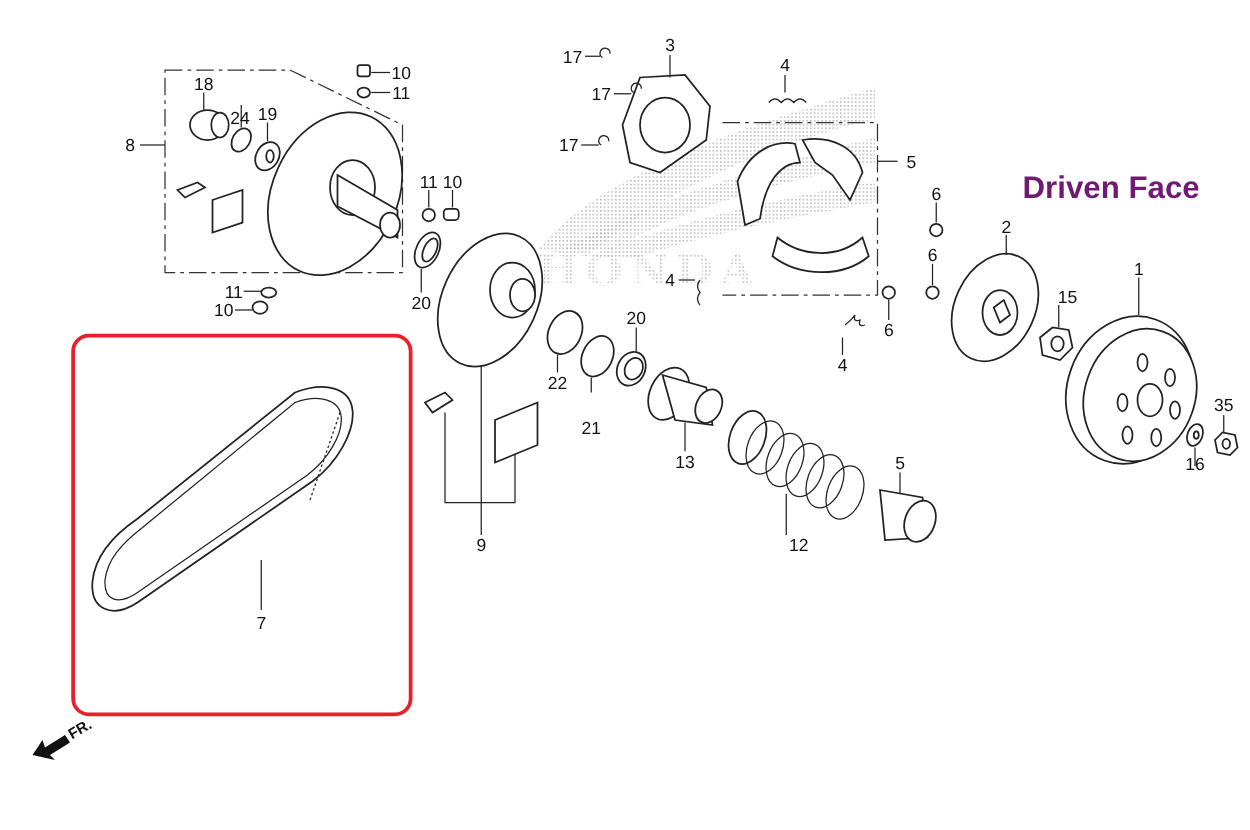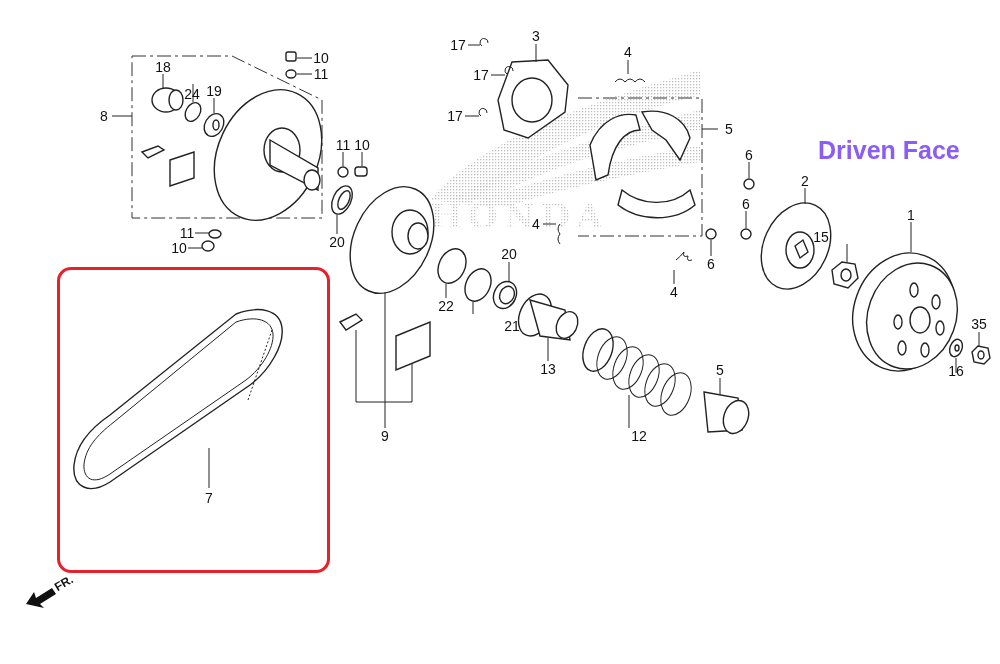--- a/index.html
+++ b/index.html
@@ -1,19 +1,19 @@
 <!DOCTYPE html>
 <html><head>
 <meta charset="utf-8">
 <style>
   html,body{margin:0;padding:0;background:#fff;}
   body{width:1000px;height:664px;position:relative;overflow:hidden;font-family:"Liberation Sans",sans-serif;}
   #diagram{position:absolute;left:0;top:0;width:1000px;height:664px;}
   .lbl{position:absolute;font-family:"Liberation Sans",sans-serif;font-size:14px;color:#111;line-height:14px;transform:translate(-50%,-50%);white-space:nowrap;}
-  #title{position:absolute;left:818px;top:136px;font-family:"Liberation Sans",sans-serif;font-weight:bold;font-size:25px;color:#8b5cf6;line-height:28px;white-space:nowrap;}
+  #title{position:absolute;left:818px;top:136px;font-family:"Liberation Sans",sans-serif;font-weight:bold;font-size:25px;color:#701a75;line-height:28px;white-space:nowrap;}
   #fr-text{position:absolute;left:52px;top:582px;font-family:"Liberation Sans",sans-serif;font-weight:bold;font-size:12px;color:#111;transform:rotate(-30deg);transform-origin:left top;}
   #highlight{position:absolute;left:57px;top:267px;width:273px;height:306px;border:3px solid #e8202a;border-radius:14px;box-sizing:border-box;}
   svg .p{fill:#fff;stroke:#222;stroke-width:1.4;}
   svg .l{fill:none;stroke:#222;stroke-width:1;}
   svg .d{fill:none;stroke:#333;stroke-width:1;stroke-dasharray:14 4 3 4;}
   svg .wm{fill:url(#dots);stroke:none;}
 </style>
 </head>
 <body>
 
@@ -254,25 +254,25 @@
     <div class="lbl" style="left: 455px; top: 116px;">17</div>
     <div class="lbl" style="left: 536px; top: 36px;">3</div>
     <div class="lbl" style="left: 628px; top: 52px;">4</div>
     <div class="lbl" style="left: 729px; top: 129px;">5</div>
     <div class="lbl" style="left: 536px; top: 224px;">4</div>
     <div class="lbl" style="left: 749px; top: 155px;">6</div>
     <div class="lbl" style="left: 746px; top: 204px;">6</div>
     <div class="lbl" style="left: 711px; top: 264px;">6</div>
     <div class="lbl" style="left: 805px; top: 181px;">2</div>
     <div class="lbl" style="left: 911px; top: 215px;">1</div>
-    <div class="lbl" style="left: 821px; top: 237px;">15</div>
+    <div class="lbl" style="left: 854px; top: 237px;">15</div>
     <div class="lbl" style="left: 674px; top: 292px;">4</div>
     <div class="lbl" style="left: 509px; top: 254px;">20</div>
     <div class="lbl" style="left: 446px; top: 306px;">22</div>
-    <div class="lbl" style="left: 473px; top: 326px; margin-left: 39px;">21</div>
+    <div class="lbl" style="left: 473px; top: 342px;">21</div>
     <div class="lbl" style="left: 548px; top: 369px;">13</div>
     <div class="lbl" style="left: 720px; top: 370px;">5</div>
     <div class="lbl" style="left: 629px; top: 436px; margin-left: 10px;">12</div>
     <div class="lbl" style="left: 385px; top: 436px;">9</div>
     <div class="lbl" style="left: 209px; top: 498px;">7</div>
     <div class="lbl" style="left: 979px; top: 324px;">35</div>
     <div class="lbl" style="left: 956px; top: 371px;">16</div>
   </div>
 
 </body></html>

